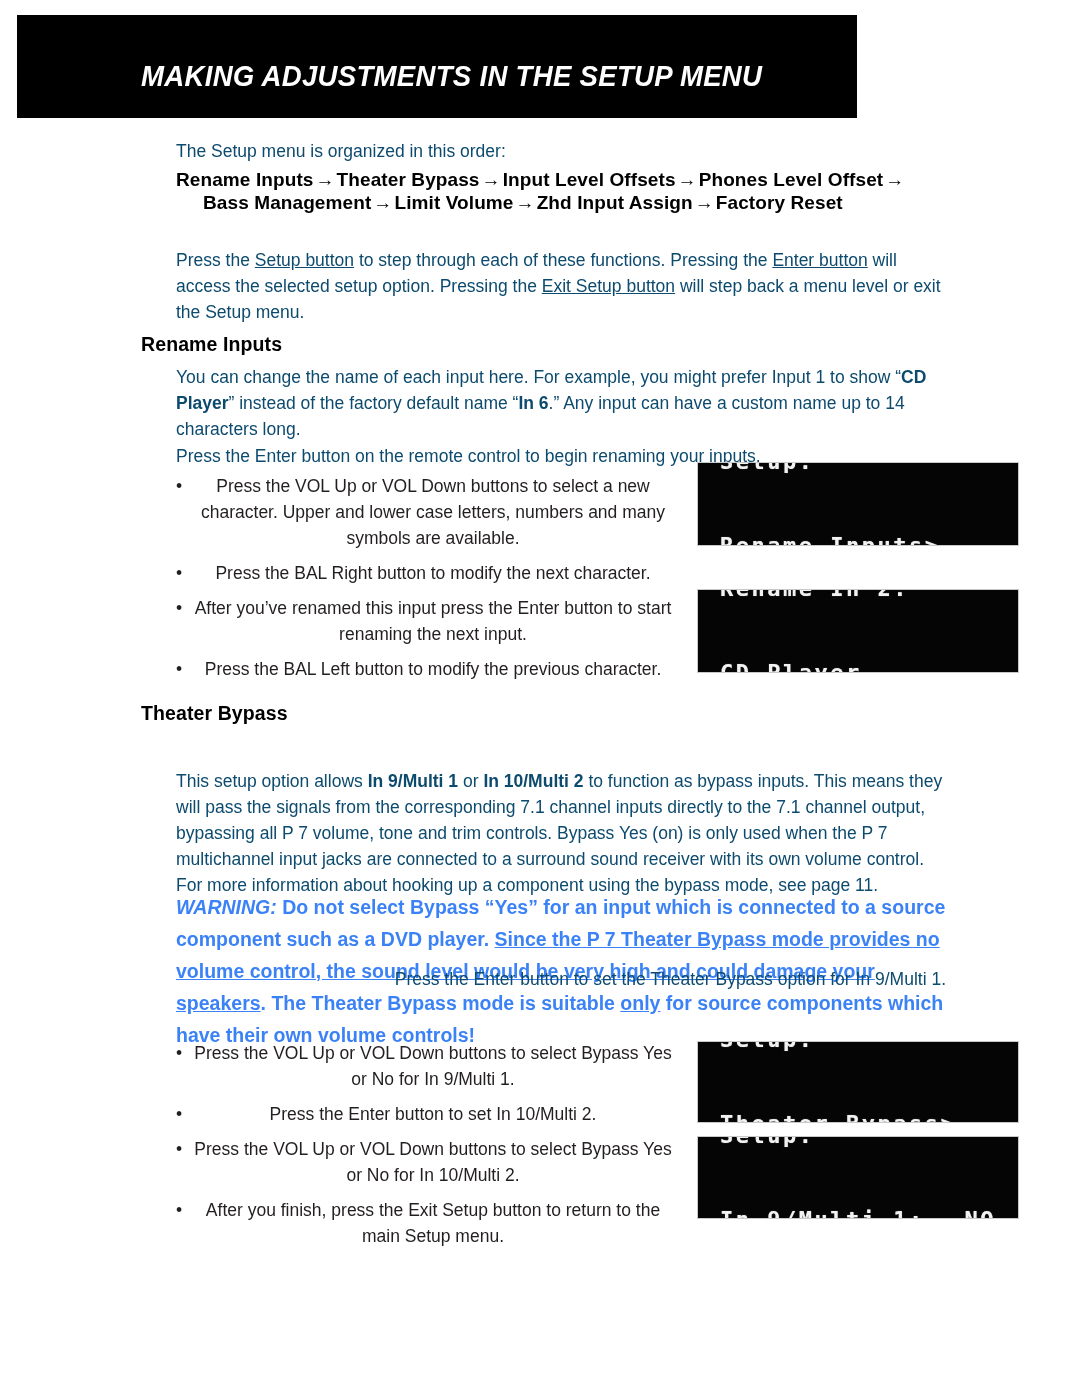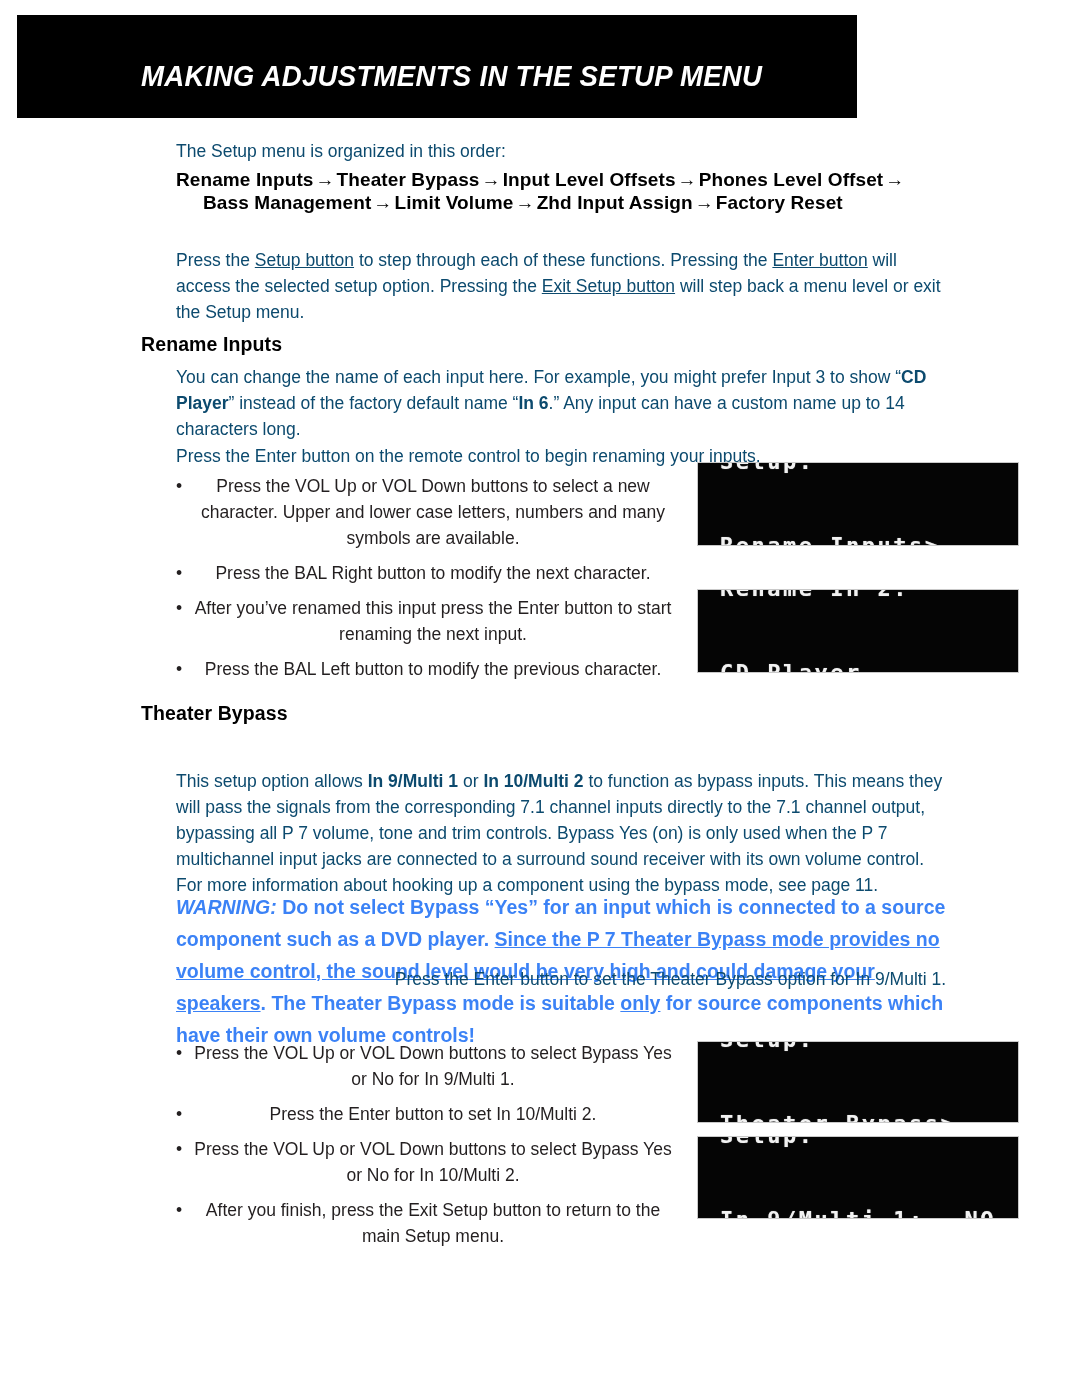--- a/index.html
+++ b/index.html
@@ -187,21 +187,21 @@
     <span>Bass Management</span><span class="flow-arrow">→</span><span>Limit Volume</span><span class="flow-arrow">→</span><span>Zhd Input Assign</span><span class="flow-arrow">→</span><span>Factory Reset</span>
   </div>
 
   <div class="para indent-body w-full" style="top:129px;">
     <span>Press the </span><span class="u">Setup button</span><span> to step through each of these functions. Pressing the </span><span class="u">Enter button</span><span> will access the selected setup option. Pressing the </span><span class="u">Exit Setup button</span><span> will step back a menu level or exit the Setup menu.</span>
   </div>
 
   <h3 class="section-head" style="top:215px;">Rename Inputs</h3>
 
   <div class="para indent-body w-full" style="top:246px;">
-    <span>You can change the name of each input here. For example, you might prefer Input 3 to show “</span><b>CD Player</b><span>” instead of the factory default name “</span><b>In 6</b><span>.” Any input can have a custom name up to 14 characters long.</span>
+    <span>You can change the name of each input here. For example, you might prefer Input 1 to show “</span><b>CD Player</b><span>” instead of the factory default name “</span><b>In 6</b><span>.” Any input can have a custom name up to 14 characters long.</span>
   </div>
 
   <div class="para indent-body w-full" style="top:325px;">Press the Enter button on the remote control to begin renaming your inputs.</div>
 
   <ul class="bullets w-narrow" style="top:355px;">
     <li>Press the VOL Up or VOL Down buttons to select a new character. Upper and lower case letters, numbers and many symbols are available.</li>
     <li>Press the BAL Right button to modify the next character.</li>
     <li>After you’ve renamed this input press the Enter button to start renaming the next input.</li>
     <li>Press the BAL Left button to modify the previous character.</li>
   </ul>

